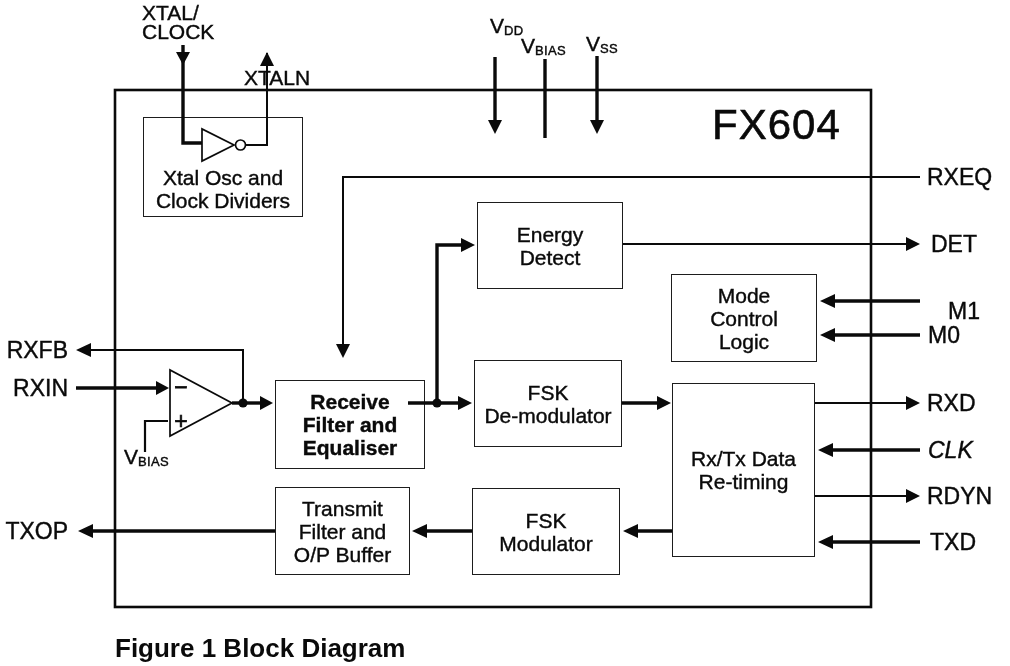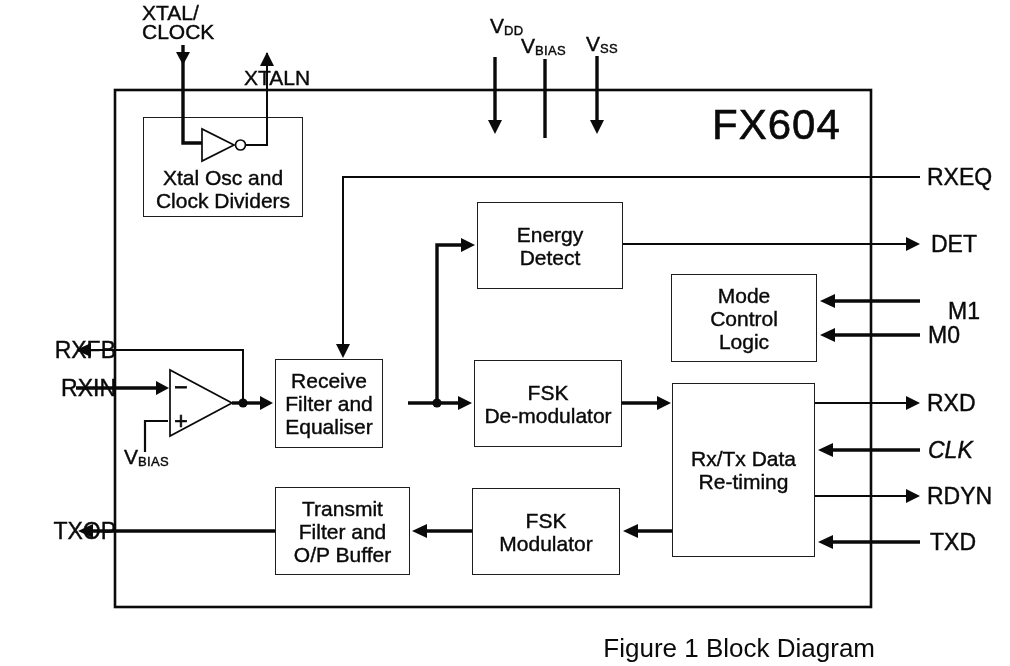--- a/index.html
+++ b/index.html
@@ -7,26 +7,26 @@
          font-family:"Liberation Sans",sans-serif;color:#0a0a0a;overflow:hidden;}
   .block{position:absolute;box-sizing:border-box;background:#ffffff;
          border:1.7px solid #1d1d1d;display:flex;align-items:center;justify-content:center;z-index:1;}
   .block.bottom-text{align-items:flex-end;padding-bottom:4px;}
   .block-label{white-space:pre-line;text-align:center;font-size:21px;line-height:23px;
                -webkit-text-stroke:0.4px #0a0a0a;}
   svg.wires{position:absolute;left:0;top:0;z-index:2;pointer-events:none;}
   .pin{position:absolute;z-index:3;font-size:23px;line-height:24px;white-space:pre-line;
        -webkit-text-stroke:0.4px #0a0a0a;}
   .pin.top-pin{font-size:21px;line-height:19px;}
-  .pin.right-align{text-align:right;width:68px;left:0;padding-left:48px;}
+  .pin.right-align{text-align:right;width:68px;left:0;}
   sub{font-size:0.62em;vertical-align:-0.18em;letter-spacing:0.3px;}
   .chipname{position:absolute;left:712px;top:101px;z-index:3;font-size:42px;letter-spacing:1px;
             -webkit-text-stroke:0.6px #0a0a0a;}
-  .caption{position:absolute;left:115px;top:633px;width:760px;z-index:3;text-align:right;
-           font-size:26px;font-weight:normal;}
+  .caption{position:absolute;left:115px;top:633px;width:760px;z-index:3;text-align:left;
+           font-size:26px;font-weight:bold;}
   .sign{position:absolute;z-index:3;width:22px;text-align:center;font-size:23px;line-height:24px;
         -webkit-text-stroke:0.7px #0a0a0a;}
 </style>
 </head>
 <body>
 
 <div class="stage">
 
   <div class="block bottom-text" style="left:143px;top:117px;width:160px;height:100px;">
     <div class="block-label">Xtal Osc and
@@ -34,21 +34,21 @@
   </div>
   <div class="block" style="left:671px;top:274px;width:146px;height:88px;">
     <div class="block-label">Mode
 Control
 Logic</div>
   </div>
   <div class="block" style="left:477px;top:202px;width:146px;height:87px;">
     <div class="block-label">Energy
 Detect</div>
   </div>
-  <div class="block" style="left:275px;top:359px;width:108px;height:89px;">
+  <div class="block" style="left:275px;top:380px;width:150px;height:89px;font-weight:bold;">
     <div class="block-label">Receive
 Filter and
 Equaliser</div>
   </div>
   <div class="block" style="left:474px;top:360px;width:148px;height:87px;">
     <div class="block-label">FSK
 De-modulator</div>
   </div>
   <div class="block" style="left:672px;top:383px;width:143px;height:174px;">
     <div class="block-label">Rx/Tx Data

